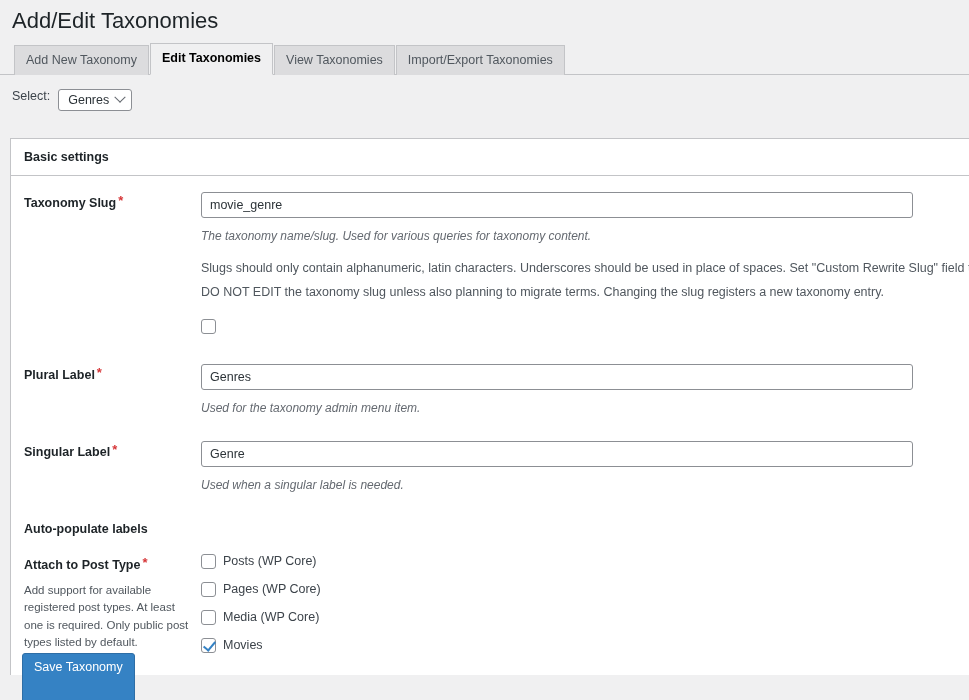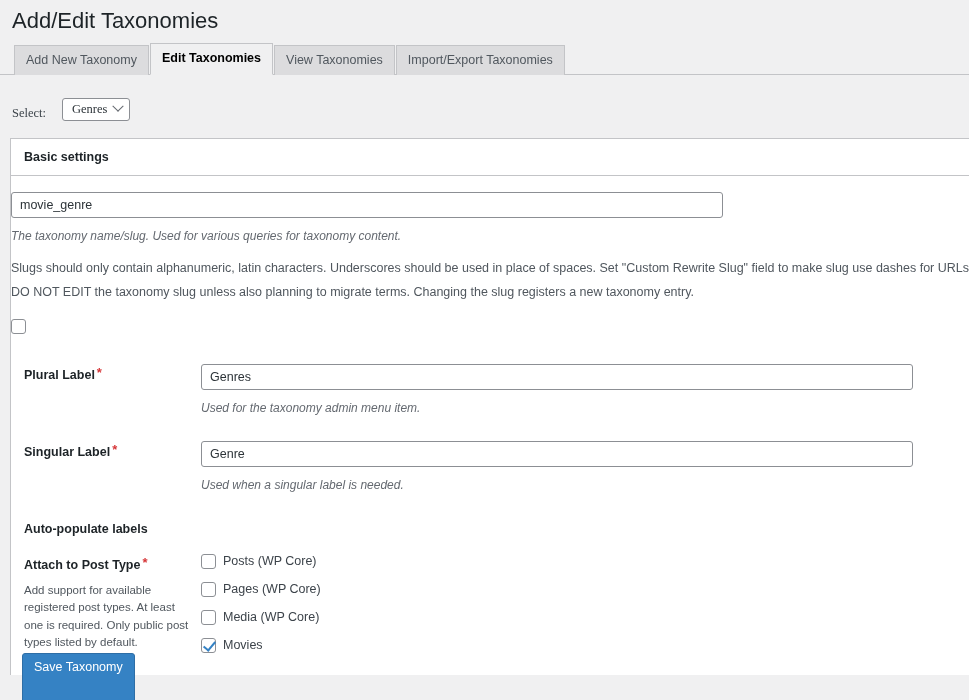--- a/index.html
+++ b/index.html
@@ -49,25 +49,24 @@
   .tab.active {
     background: #f0f0f1;
     color: #000;
     font-weight: 700;
     border-bottom: 1px solid #f0f0f1;
     padding-bottom: 9px;
   }
 
   .select-row {
     display: flex;
-    align-items: flex-end;
-    gap: 16px;
+    align-items: flex-start;
+    gap: 8px;
     padding: 14px 0 0 12px;
     height: 46px;
-    font-family: Liberation Serif, serif;
   }
   .select-row .sel-label { font-size: 12.5px; color: #3c434a; }
   .fake-select {
     display: inline-flex;
     align-items: center;
     gap: 7px;
     background: #fff;
     border: 1px solid #8c8f94;
     border-radius: 3px;
     padding: 3px 7px 3px 9px;
@@ -250,20 +249,23 @@
       <span class="chev"></span>
     </span>
   </div>
 
   <div class="card">
     <div class="card-head">Basic settings</div>
 
     <div class="card-body">
 
       <div class="row">
+        <div class="row-label">
+          <span>Taxonomy Slug</span><span class="req">*</span>
+        </div>
         <div class="row-field">
           <input class="txt" type="text" value="movie_genre" style="">
           <div class="hint">The taxonomy name/slug. Used for various queries for taxonomy content.</div>
           <div class="para">Slugs should only contain alphanumeric, latin characters. Underscores should be used in place of spaces. Set "Custom Rewrite Slug" field to make slug use dashes for URLs.</div>
           <div class="para second">DO NOT EDIT the taxonomy slug unless also planning to migrate terms. Changing the slug registers a new taxonomy entry.</div>
           <div class="cbline">
             <span class="cbox"></span>
           </div>
           <div class="rowgap-b"></div>
         </div>

